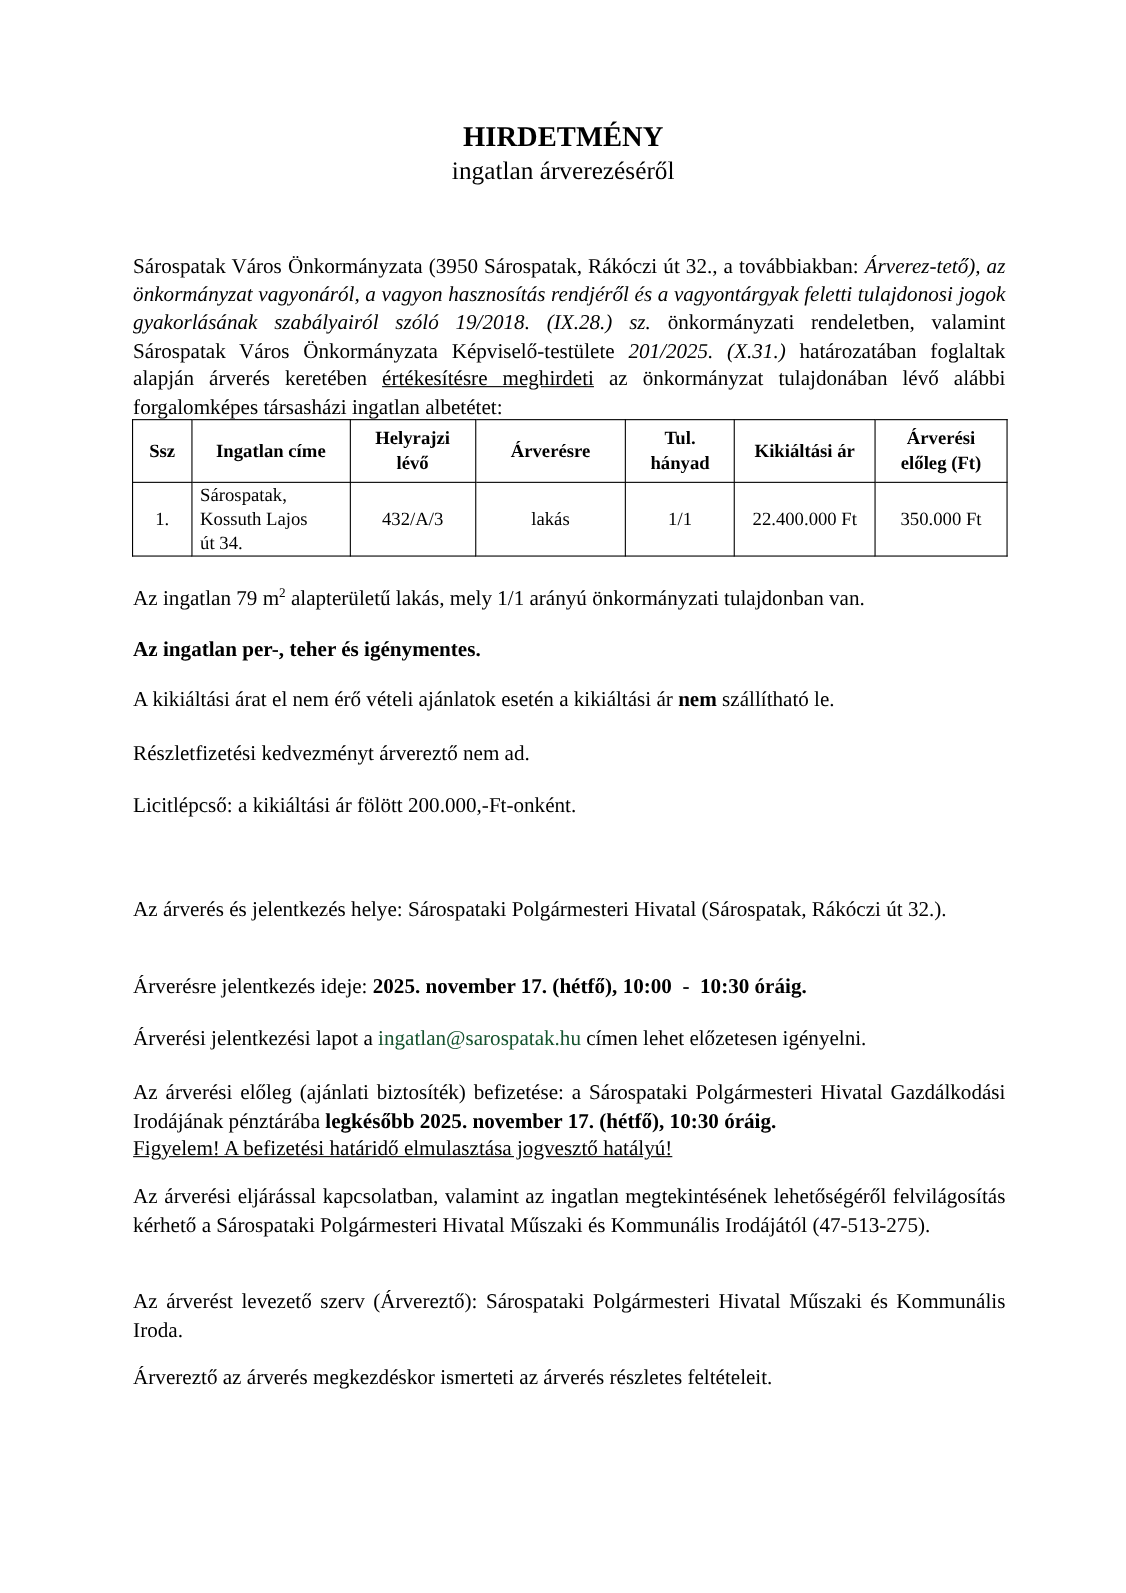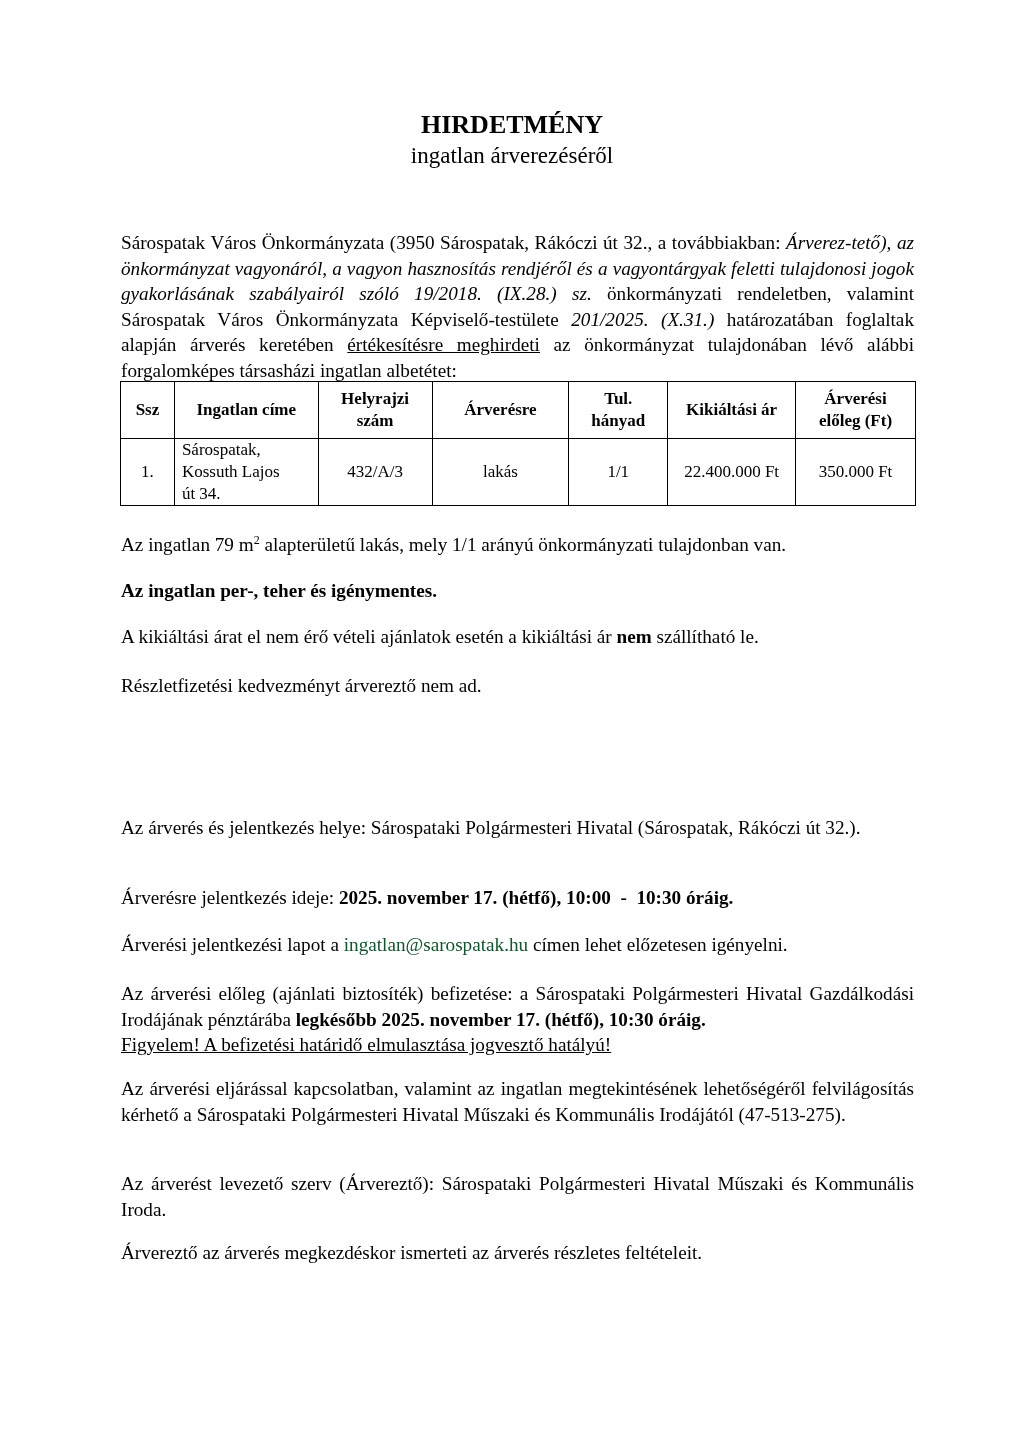--- a/index.html
+++ b/index.html
@@ -58,21 +58,21 @@
         <col style="width:114px">
         <col style="width:137px">
         <col style="width:99px">
         <col style="width:128px">
         <col style="width:120px">
     </colgroup>
     <thead>
       <tr>
         <th>Ssz</th>
         <th>Ingatlan címe</th>
-        <th><span style="display:inline-block;width:90px;">Helyrajzi szám</span></th>
+        <th><span style="display:inline-block;width:90px;">Helyrajzi lévő</span></th>
         <th>Árverésre</th>
         <th><span style="display:inline-block;width:70px;">Tul. hányad</span></th>
         <th>Kikiáltási ár</th>
         <th><span style="display:inline-block;width:100px;">Árverési előleg (Ft)</span></th>
       </tr>
     </thead>
     <tbody>
       <tr>
         <td>1.</td>
         <td class="addr">
@@ -96,20 +96,21 @@
   <div class="p nj" style="top:578px;">
     <b>Az ingatlan per-, teher és igénymentes.</b>
   </div>
 
   <div class="p nj" style="top:624px;">
     <span>A kikiáltási árat el nem érő vételi ajánlatok esetén a kikiáltási ár </span><b>nem</b><span> szállítható le.</span>
   </div>
 
   <div class="p nj" style="top:673px;">Részletfizetési kedvezményt árvereztő nem ad.</div>
 
+  <div class="p nj" style="top:720px;">Licitlépcső: a kikiáltási ár fölött 200.000,-Ft-onként.</div>
 
 
   <div class="p" style="top:815px;">Az árverés és jelentkezés helye: Sárospataki Polgármesteri Hivatal (Sárospatak, Rákóczi út 32.).</div>
 
   <div class="p nj" style="top:885px;">
     <span>Árverésre jelentkezés ideje: </span><b style="white-space:pre;">2025. november 17. (hétfő), 10:00  -  10:30 óráig.</b>
   </div>
 
   <div class="p nj" style="top:932px;">
     <span>Árverési jelentkezési lapot a </span><a class="link">ingatlan@sarospatak.hu</a><span> címen lehet előzetesen igényelni.</span>

